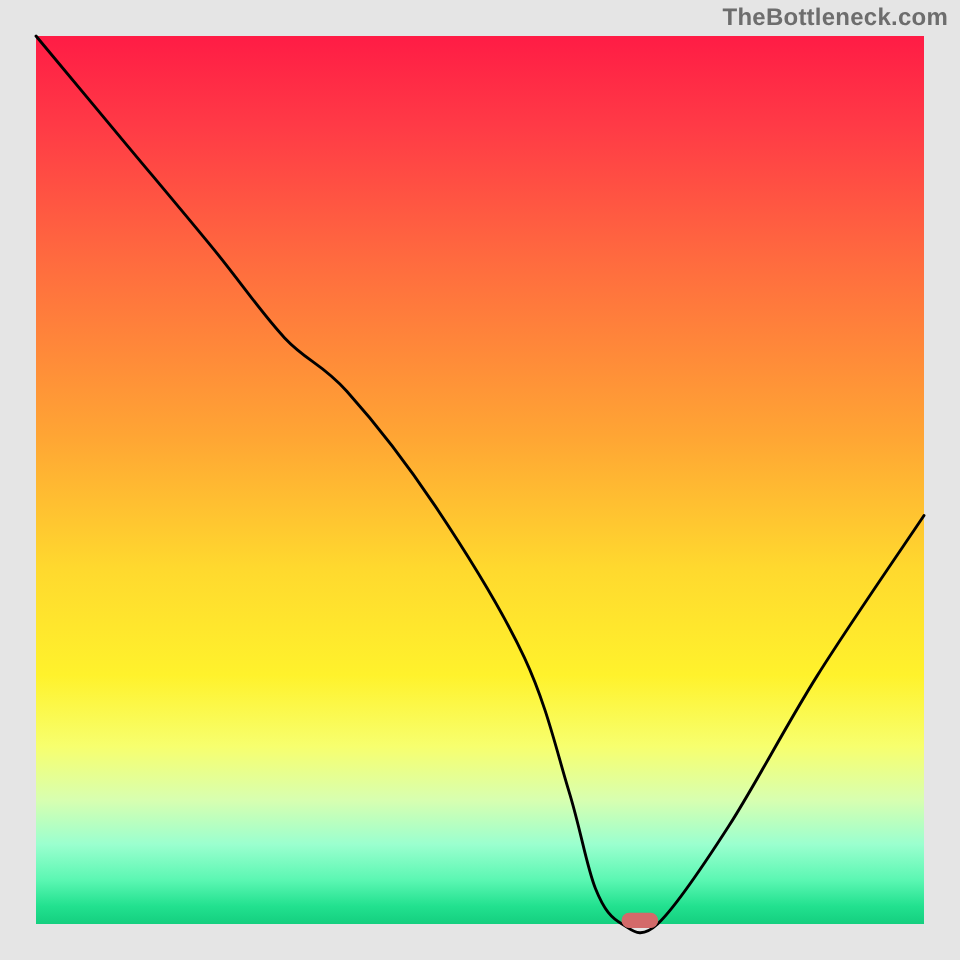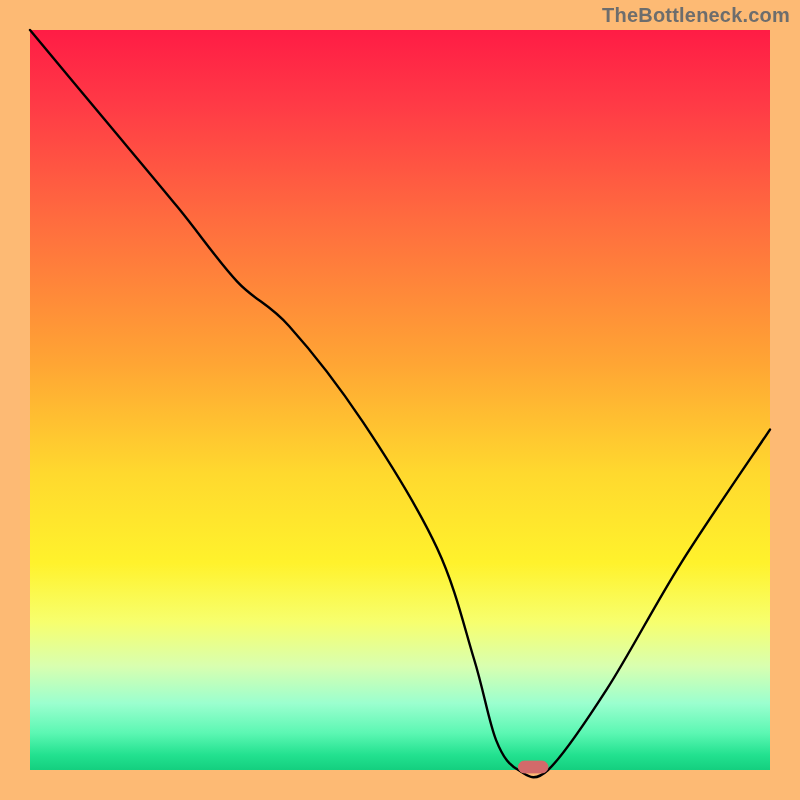--- a/index.html
+++ b/index.html
@@ -8,21 +8,21 @@
     width: 800px;
     height: 800px;
     background: #000;
     overflow: hidden;
     font-family: Arial, Helvetica, sans-serif;
   }
   .frame {
     position: relative;
     width: 800px;
     height: 800px;
-    background: #fdba74;
+    background: #e5e5e5;
   }
   .attribution {
     position: absolute;
     top: 4px;
     right: 10px;
     color: #6d6d6d;
     font-size: 20px;
     font-weight: 600;
     letter-spacing: 0.2px;
   }

